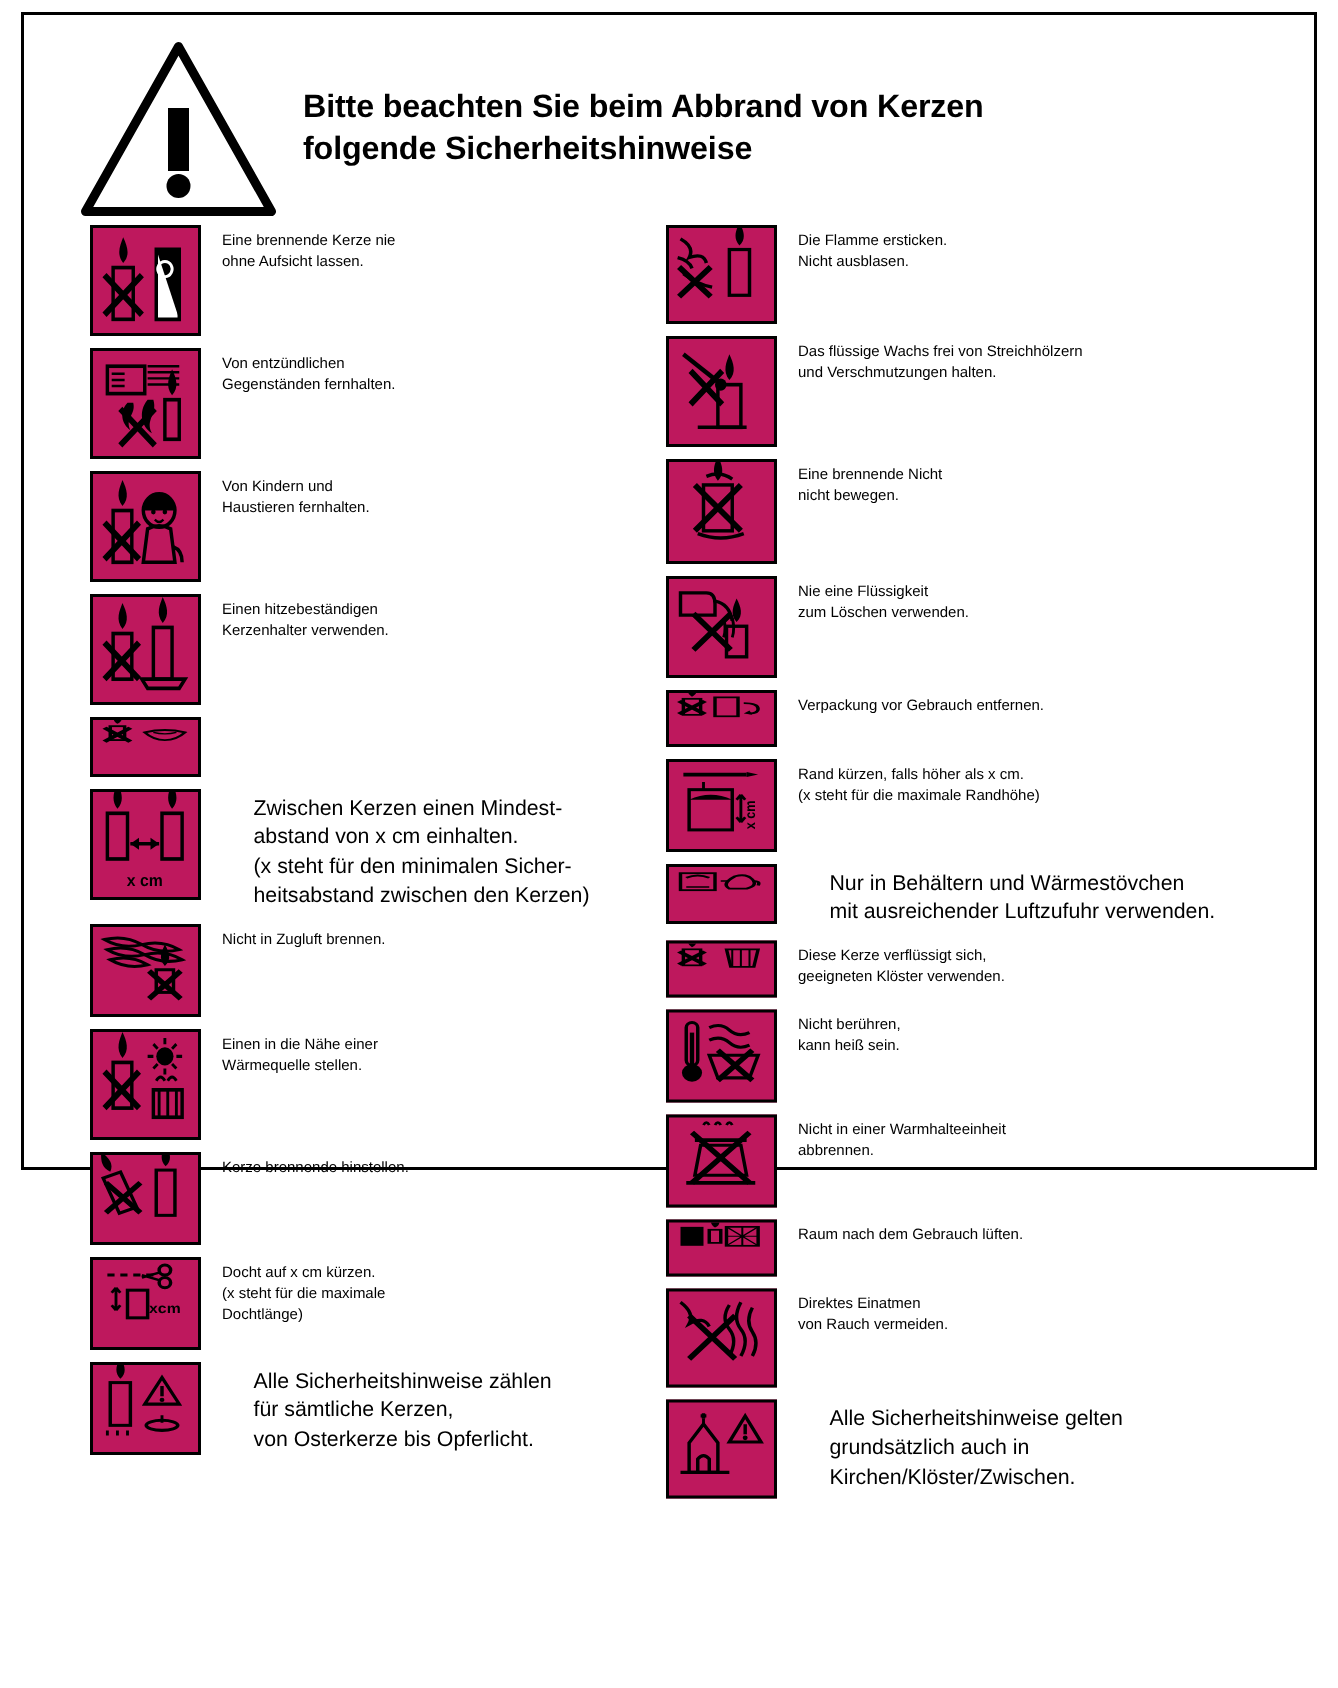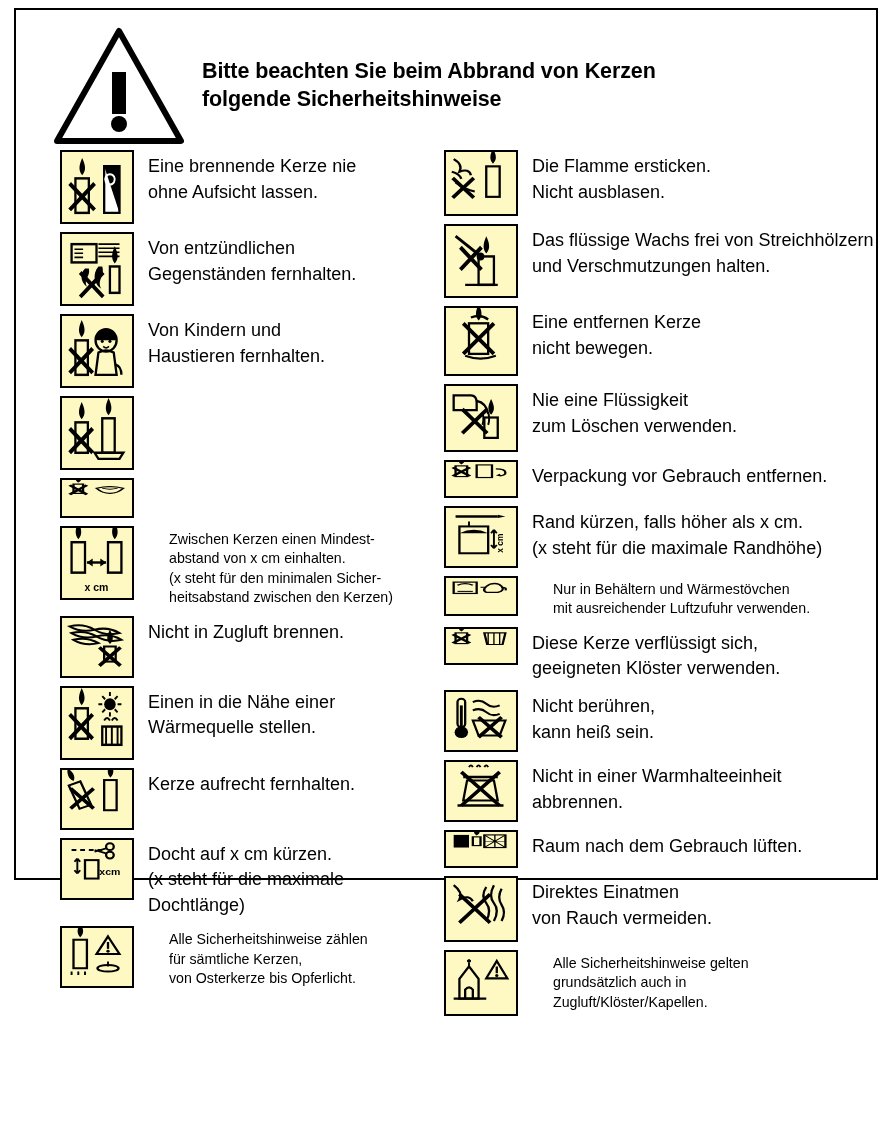--- a/index.html
+++ b/index.html
@@ -18,21 +18,21 @@
     position: relative;
     width: 892px;
     height: 1125px;
     box-sizing: border-box;
   }
   .frame {
     position: absolute;
     left: 14px;
     top: 8px;
     width: 864px;
-    height: 872px;
+    height: 772px;
     border: 2px solid #000;
     box-sizing: border-box;
     background: #fff;
   }
   
   .header {
     position: absolute;
     left: 38px;
     top: 16px;
     width: 790px;
@@ -71,26 +71,26 @@
 
   .row {
     display: flex;
     align-items: flex-start;
     margin-bottom: 8px;
   }
   .icon-box {
     flex: 0 0 auto;
     border: 2.5px solid #000;
     box-sizing: border-box;
-    background: #fef9c3;
+    background: #be185d;
     position: relative;
   }
   .icon-box svg { display: block; }
   .row-text {
-    font-size: 18px;
+    font-size: 10px;
     line-height: 1.42;
     padding-left: 14px;
     padding-top: 4px;
     white-space: pre-line;
   }
   .row-text.small { font-size: 14.2px; line-height: 1.37; padding-left: 35px; }
 </style>
 </head>
 <body>
 
@@ -166,20 +166,22 @@
             <div class="icon-box" style="width: 74px; height: 74px;">
               <svg viewBox="0 0 72 68" width="69" height="69" preserveAspectRatio="none">
     <rect x="14" y="24" width="13" height="30" stroke="#000" fill="none" stroke-width="2.4"></rect>
                 <path d="M20.5 21 C 15.5 15, 18.5 9, 20.5 4 C 23.5 10, 25.5 16, 20.5 21 Z" fill="#000" stroke="none"></path>
     <path d="M8 30 L32 54 M32 30 L8 54" stroke="#000" stroke-width="4" fill="none"></path>
     <rect x="42" y="20" width="13" height="34" stroke="#000" fill="none" stroke-width="2.4"></rect>
                 <path d="M48.5 17 C 43.5 11, 46.5 5, 48.5 0 C 51.5 6, 53.5 12, 48.5 17 Z" fill="#000" stroke="none"></path>
     <path d="M34 54 h30 l-4 6 h-22 Z" stroke="#000" fill="none" stroke-width="2.4"></path>
               </svg>
             </div>
+            <div class="row-text">Einen hitzebeständigen
+Kerzenhalter verwenden.</div>
           </div>
           <div class="row">
             <div class="icon-box" style="width: 74px; height: 40px;">
               <svg viewBox="0 0 72 68" width="69" height="35" preserveAspectRatio="none">
     <rect x="12" y="8" width="10" height="18" stroke="#000" fill="none" stroke-width="2.4"></rect>
                 <path d="M17 5 C 12 -1, 15 -7, 17 -12 C 20 -6, 22 0, 17 5 Z" fill="#000" stroke="none"></path>
     <path d="M8 10 L26 28 M26 10 L8 28" stroke="#000" stroke-width="4" fill="none"></path>
     <path d="M36 16 q14 -6 28 0 q-6 10 -14 10 q-8 0 -14 -10 Z" stroke="#000" fill="none" stroke-width="2.4"></path>
     <path d="M42 16 q8 4 16 0" stroke="#000" stroke-width="1.6" fill="none"></path>
               </svg>
@@ -239,21 +241,21 @@
               <svg viewBox="0 0 72 68" width="69" height="57" preserveAspectRatio="none">
     <g transform="rotate(-22 22 34)">
                   <rect x="14" y="14" width="13" height="30" stroke="#000" fill="none" stroke-width="2.4"></rect>
                   <path d="M20.5 11 C 15.5 5, 18.5 -1, 20.5 -6 C 23.5 0, 25.5 6, 20.5 11 Z" fill="#000" stroke="none"></path>
                 </g>
     <path d="M9 22 L33 46 M33 22 L9 46" stroke="#000" stroke-width="4" fill="none"></path>
     <rect x="44" y="12" width="13" height="36" stroke="#000" fill="none" stroke-width="2.4"></rect>
                 <path d="M50.5 9 C 45.5 3, 48.5 -3, 50.5 -8 C 53.5 -2, 55.5 4, 50.5 9 Z" fill="#000" stroke="none"></path>
               </svg>
             </div>
-            <div class="row-text">Kerze aufrecht fernhalten.</div>
+            <div class="row-text">Kerze brennende hinstellen.</div>
           </div>
           <div class="row">
             <div class="icon-box" style="width: 74px; height: 62px; text-align: right;">
               <svg viewBox="0 0 72 68" width="69" height="57" preserveAspectRatio="none">
     <path d="M10 12 h34" stroke="#000" stroke-width="2.4" stroke-dasharray="5 4"></path>
     <circle cx="50" cy="8" r="4" stroke="#000" fill="none" stroke-width="2.4"></circle>
                 <circle cx="50" cy="18" r="4" stroke="#000" fill="none" stroke-width="2.4"></circle>
     <path d="M46 10 l-12 4 M46 16 l-12 -4" stroke="#000" stroke-width="2"></path>
     <path d="M16 22 v18 M16 22 l-3 4 M16 22 l3 4 M16 40 l-3 -4 M16 40 l3 -4" stroke="#000" stroke-width="2"></path>
     <rect x="24" y="24" width="14" height="22" stroke="#000" fill="none" stroke-width="2.4"></rect>
@@ -314,21 +316,21 @@
           <div class="row">
             <div class="icon-box" style="width: 74px; height: 70px;">
               <svg viewBox="0 0 72 68" width="69" height="65" preserveAspectRatio="none">
     <path d="M26 10 q10 -4 18 2" stroke="#000" fill="none" stroke-width="2.4"></path>
     <rect x="24" y="16" width="20" height="32" stroke="#000" fill="none" stroke-width="2.4"></rect>
                 <path d="M34 13 C 29 7, 32 1, 34 -4 C 37 2, 39 8, 34 13 Z" fill="#000" stroke="none"></path>
     <path d="M20 50 q16 6 32 0" stroke="#000" fill="none" stroke-width="2.4"></path>
     <path d="M18 16 L50 48 M50 16 L18 48" stroke="#000" stroke-width="4" fill="none"></path>
               </svg>
             </div>
-            <div class="row-text">Eine entfernen Kerze
+            <div class="row-text">Eine brennende Nicht
 nicht bewegen.</div>
           </div>
           <div class="row">
             <div class="icon-box" style="width: 74px; height: 68px;">
               <svg viewBox="0 0 72 68" width="69" height="63" preserveAspectRatio="none">
     <path d="M8 10 h18 q6 0 6 8 v8 h-24 Z" stroke="#000" fill="none" stroke-width="2.4"></path>
     <path d="M32 16 q10 2 12 14" stroke="#000" fill="none" stroke-width="2.4"></path>
     <path d="M38 28 q2 8 0 14 M44 28 q2 8 0 14" stroke="#000" stroke-width="2" fill="none"></path>
     <rect x="40" y="34" width="14" height="22" stroke="#000" fill="none" stroke-width="2.4"></rect>
                 <path d="M47 31 C 42 25, 45 19, 47 14 C 50 20, 52 26, 47 31 Z" fill="#000" stroke="none"></path>
@@ -454,19 +456,19 @@
     <path d="M14 30 l10 -14 l10 14 v22 h-20 Z" stroke="#000" fill="none" stroke-width="2.4"></path>
     <path d="M8 52 h34" stroke="#000" stroke-width="2.4"></path>
     <path d="M20 52 v-10 q4 -5 8 0 v10" stroke="#000" fill="none" stroke-width="2.4"></path>
     <path d="M53 10 L64 29.36 L42 29.36 Z" stroke="#000" fill="none" stroke-width="2.4"></path>
           <rect x="51.8" y="16.16" width="2.4" height="7.48" fill="#000"></rect>
           <circle cx="53" cy="26.28" r="1.7" fill="#000"></circle>
               </svg>
             </div>
             <div class="row-text small">Alle Sicherheitshinweise gelten
 grundsätzlich auch in
-Zugluft/Klöster/Kapellen.</div>
+Kirchen/Klöster/Zwischen.</div>
           </div>
         </div>
     </div>
 
   </div>
 </div>
 
 </body></html>

